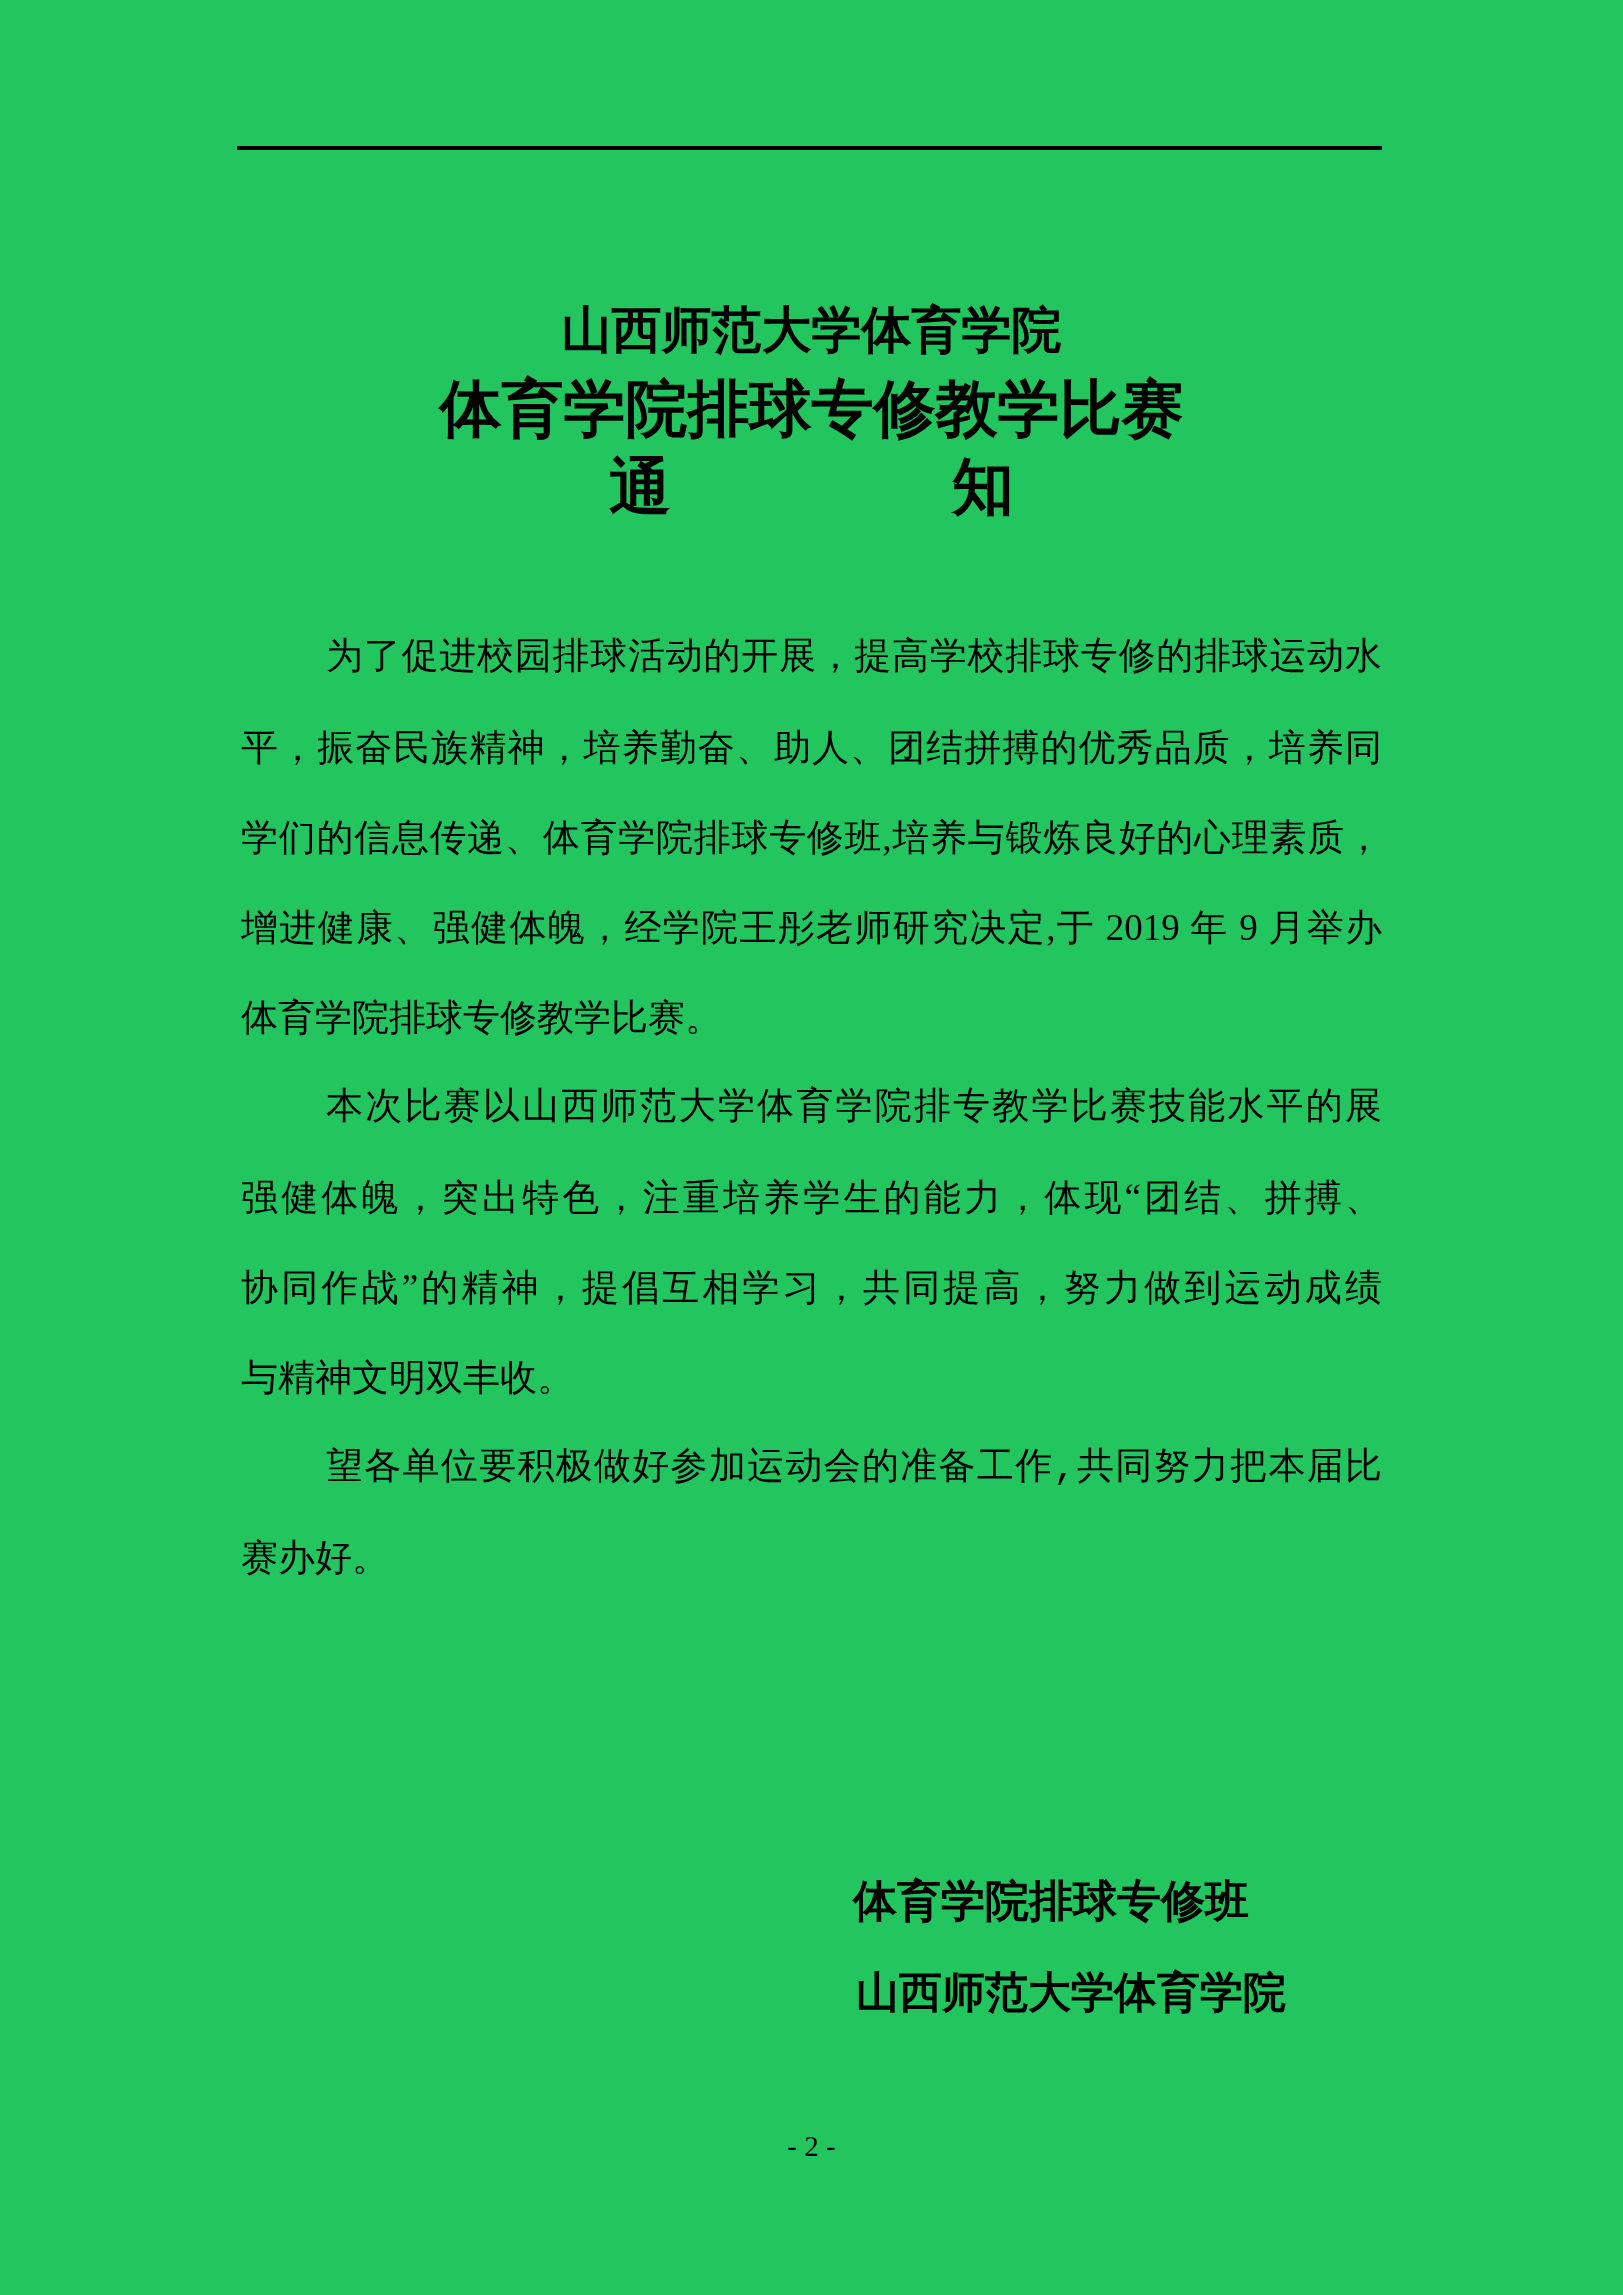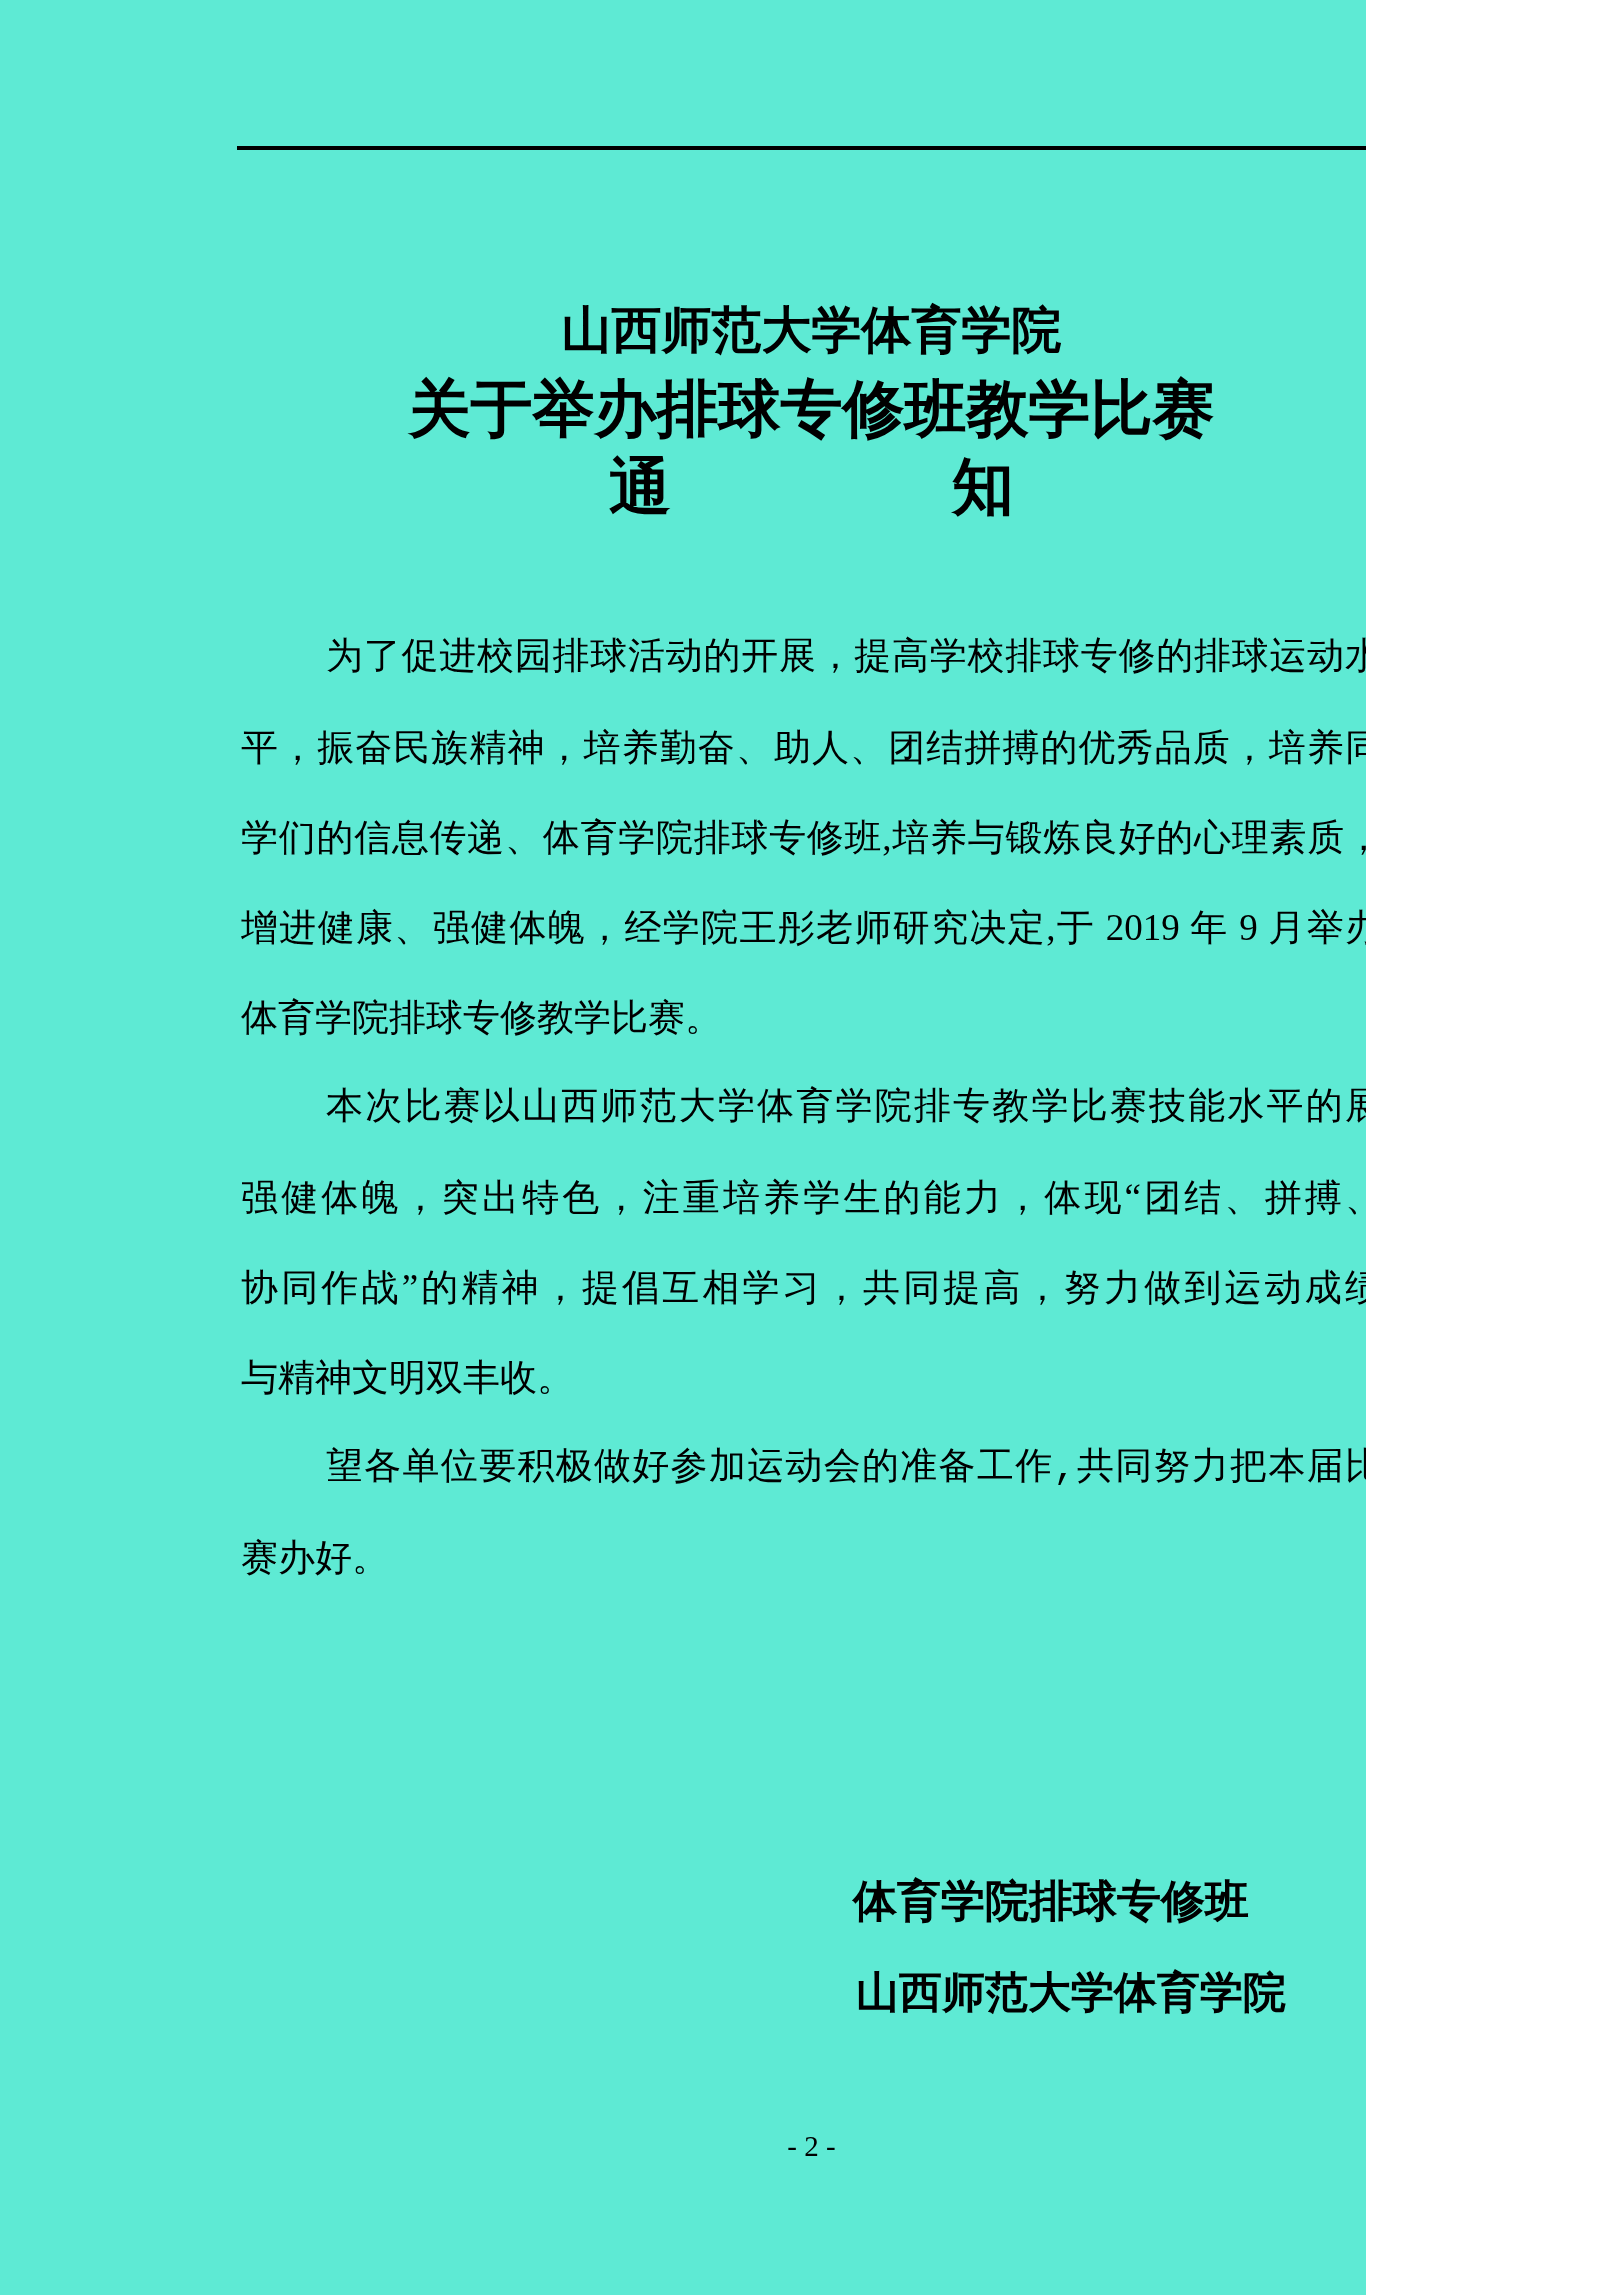--- a/index.html
+++ b/index.html
@@ -2,23 +2,23 @@
 <html style="font-size:10.5px"><head>
 <meta charset="utf-8">
 <style>
   html, body {
     margin: 0;
     padding: 0;
     background: #ffffff;
   }
   .page {
     position: relative;
-    width: 1366px;
+    width: 1623px;
     height: 2295px;
-    background: #5eead4;
+    background: #22c55e;
     color: #000000;
     font-family: "Liberation Serif", "DejaVu Serif", serif;
     overflow: hidden;
   }
   .header-rule {
     position: absolute;
     left: 237px;
     top: 146px;
     width: 1145px;
     height: 3.9px;
@@ -77,21 +77,21 @@
 </style>
 </head>
 <body>
 
 <div class="page">
 
   <div class="header-rule"></div>
 
   <div class="title t1">山西师范大学体育学院</div>
 
-  <div class="title t2">关于举办排球专修班教学比赛</div>
+  <div class="title t2">体育学院排球专修教学比赛</div>
 
   <div class="title t3">
     <span>通</span><span class="gap"></span><span>知</span>
   </div>
 
   <div class="body-text">
     <div class="line j indent">为了促进校园排球活动的开展，提高学校排球专修的排球运动水</div>
     <div class="line j">平，振奋民族精神，培养勤奋、助人、团结拼搏的优秀品质，培养同</div>
     <div class="line j">学们的信息传递、体育学院排球专修班,培养与锻炼良好的心理素质，</div>
     <div class="line j">增进健康、强健体魄，经学院王彤老师研究决定,于 2019 年 9 月举办</div>

